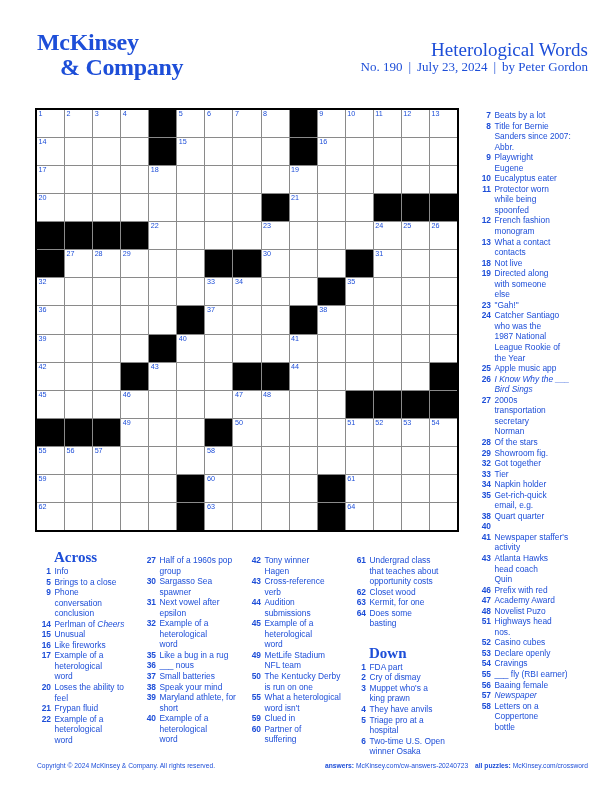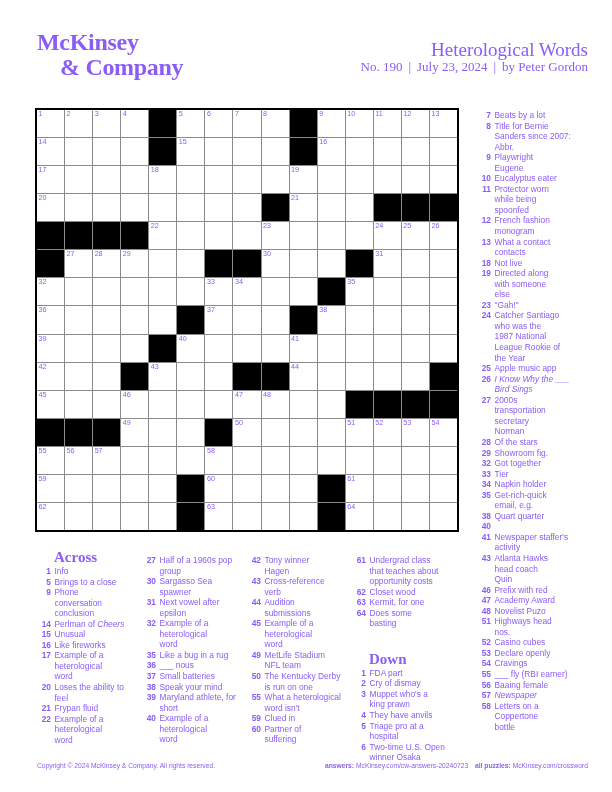--- a/index.html
+++ b/index.html
@@ -1,17 +1,17 @@
 <!DOCTYPE html>
 <html><head>
 <meta charset="utf-8">
 <style>
   html,body{margin:0;padding:0;background:#e8e8e8;}
   .page{position:relative;width:612px;height:792px;background:#ffffff;margin:0 auto;
-        font-family:"Liberation Sans",sans-serif;color:#8b5cf6;overflow:hidden;}
+        font-family:"Liberation Sans",sans-serif;color:#1d4ed8;overflow:hidden;}
 
   
   .brand{position:absolute;left:37px;top:30px;font-family:"Liberation Serif",serif;
          font-weight:bold;font-size:24px;line-height:25px;letter-spacing:-0.3px;}
   .brand-l2{padding-left:23px;}
   .title-block{position:absolute;right:24px;top:42px;text-align:right;
                font-family:"Liberation Serif",serif;}
   .puzzle-title{font-weight:normal;font-size:19px;line-height:16px;}
   .puzzle-meta{font-size:13px;line-height:17px;}
   .puzzle-meta .sep{margin:0 6px;}
@@ -30,21 +30,21 @@
            font-size:8.4px;line-height:10.55px;}
   .clue .t{flex:1;font-size:8.4px;line-height:10.55px;white-space:pre-line;}
 
   #right-clues{position:absolute;left:477px;top:110px;width:118px;}
 
   #bottom-clues{position:absolute;left:37px;top:549px;width:544px;display:flex;gap:2px;}
   .ccol{flex:0 0 103px;width:103px;}
   .pad-top{padding-top:6px;}
   .clue-header{font-family:"Liberation Serif",serif;font-weight:bold;font-size:15px;
                line-height:17px;padding-left:17px;}
-  .down-header{margin-top:22px;}
+  .down-header{margin-top:16px;}
 
   
   .footer{position:absolute;left:37px;right:24px;top:762px;display:flex;
           justify-content:space-between;font-size:6.7px;line-height:8px;}
   .footer b{font-weight:bold;}
   .footer .fr span{margin-left:2px;}
 </style>
 </head>
 <body>
 

